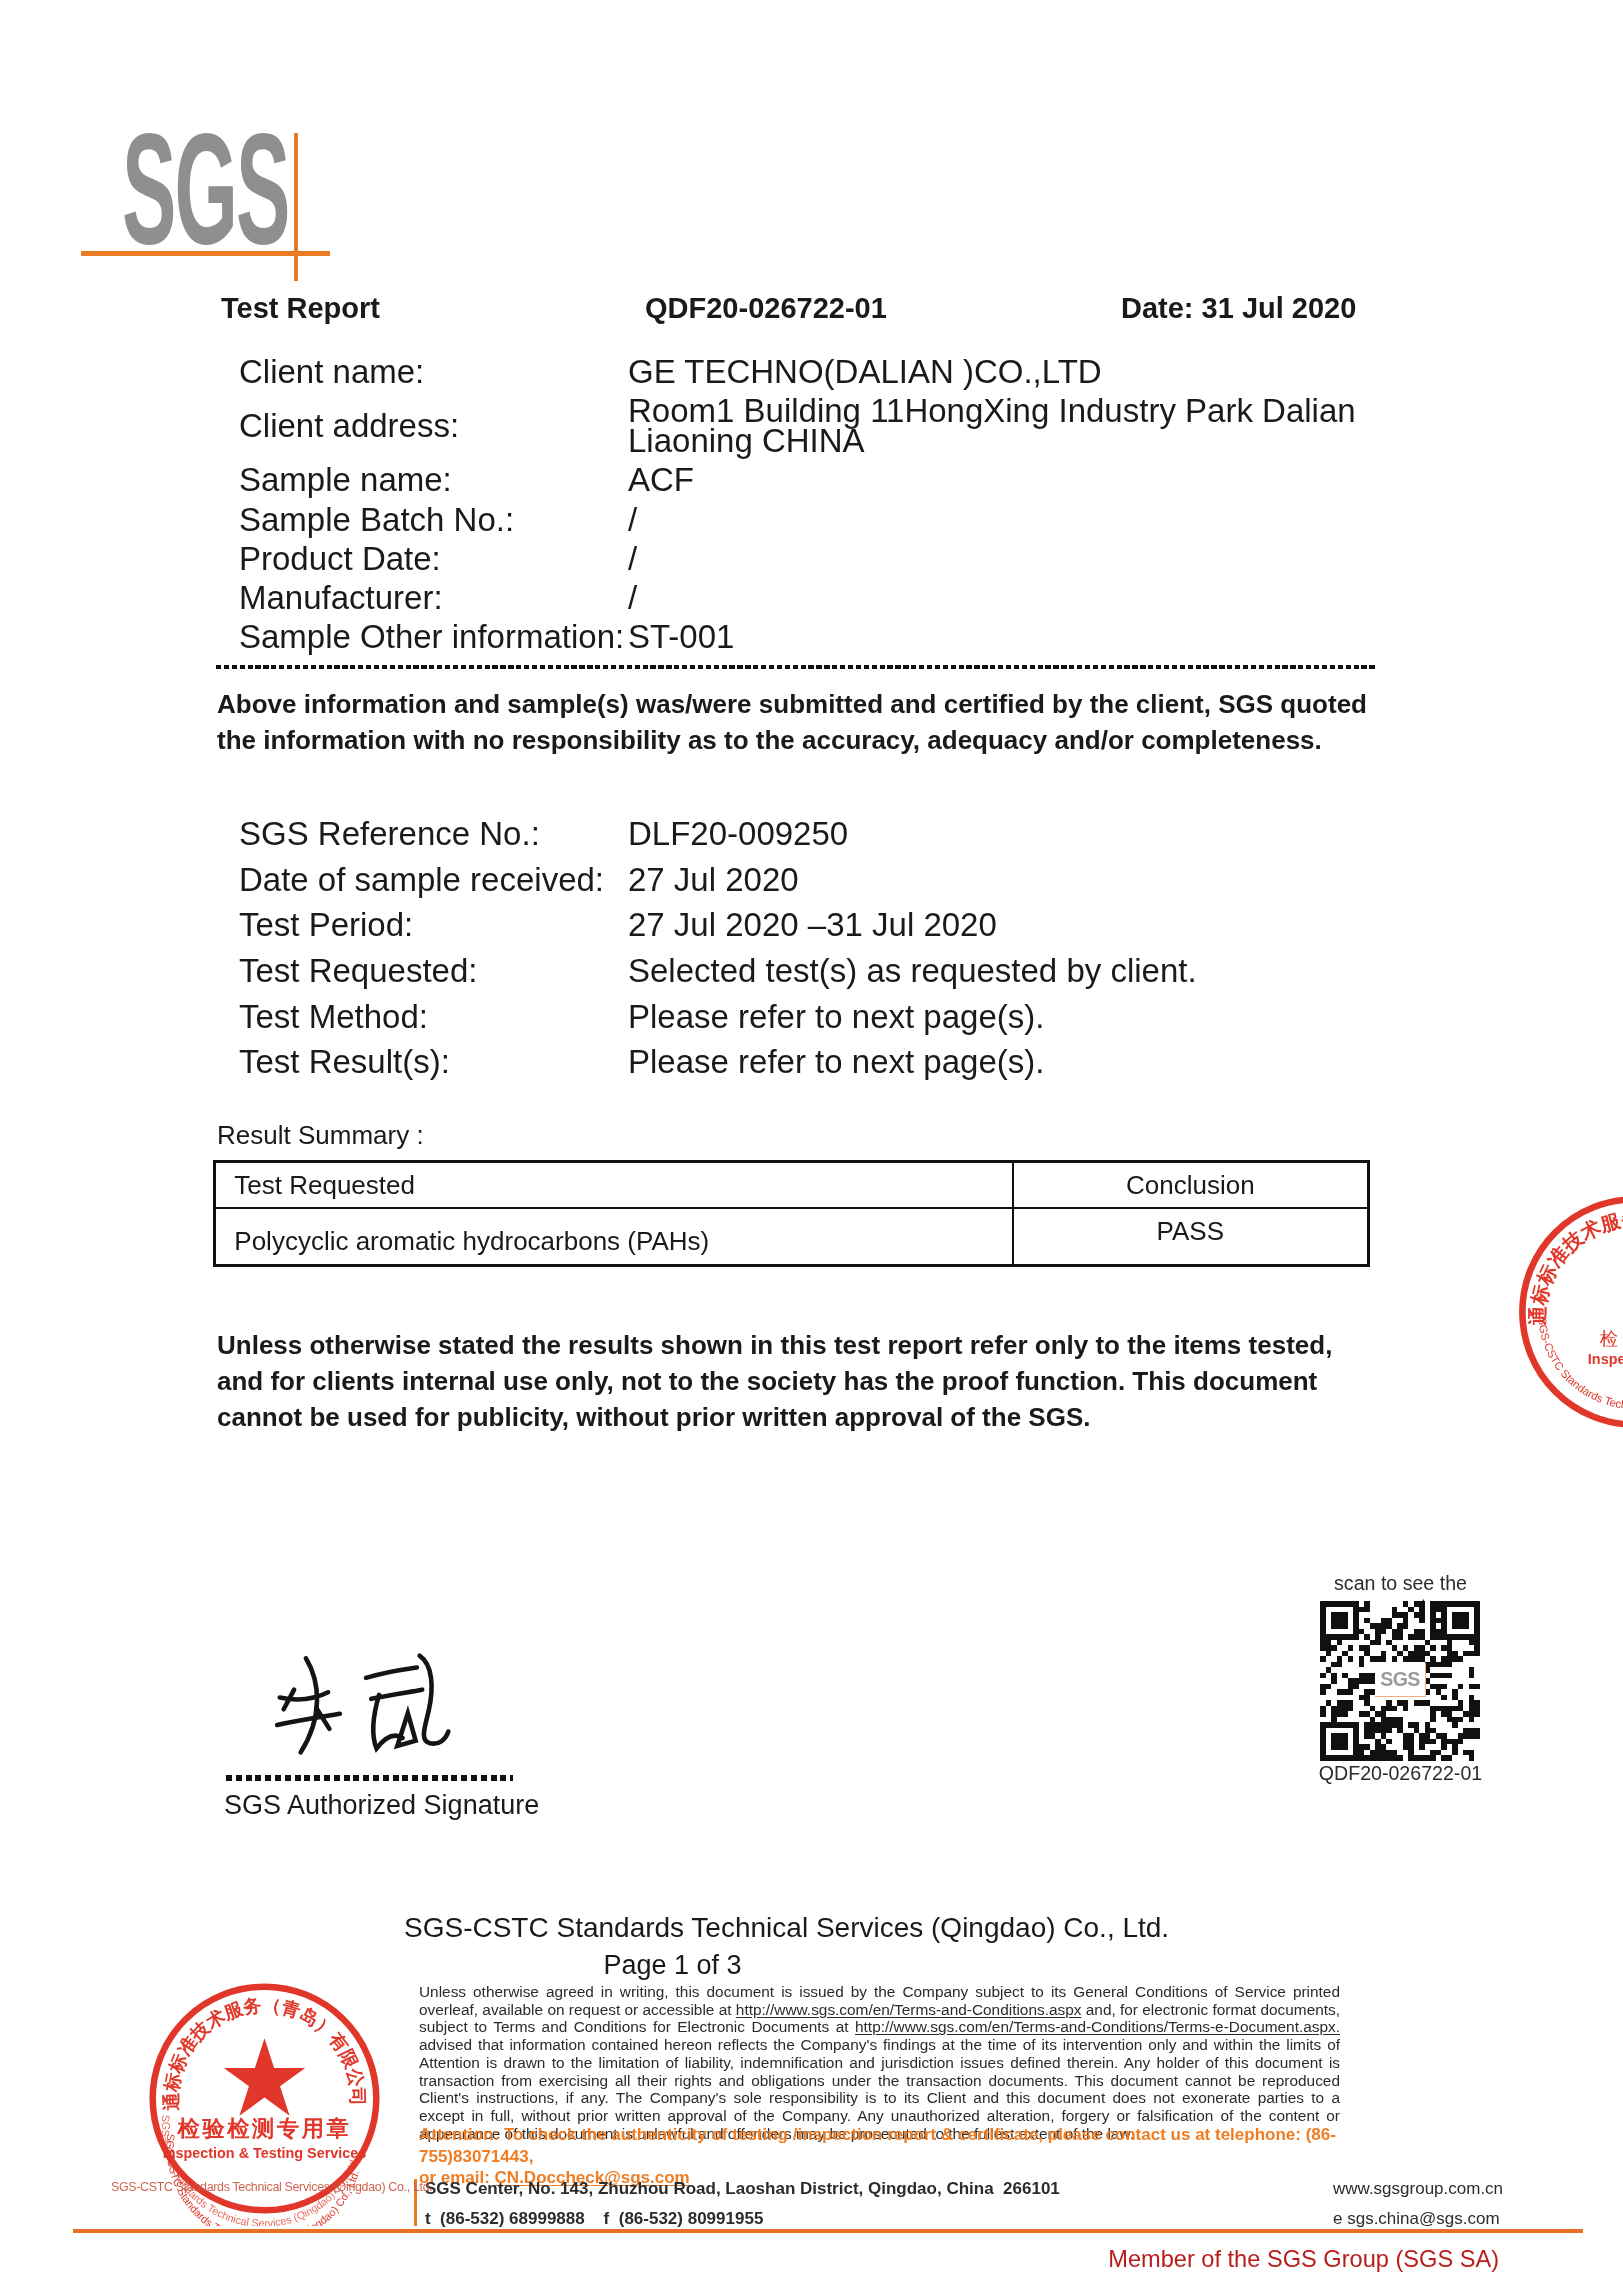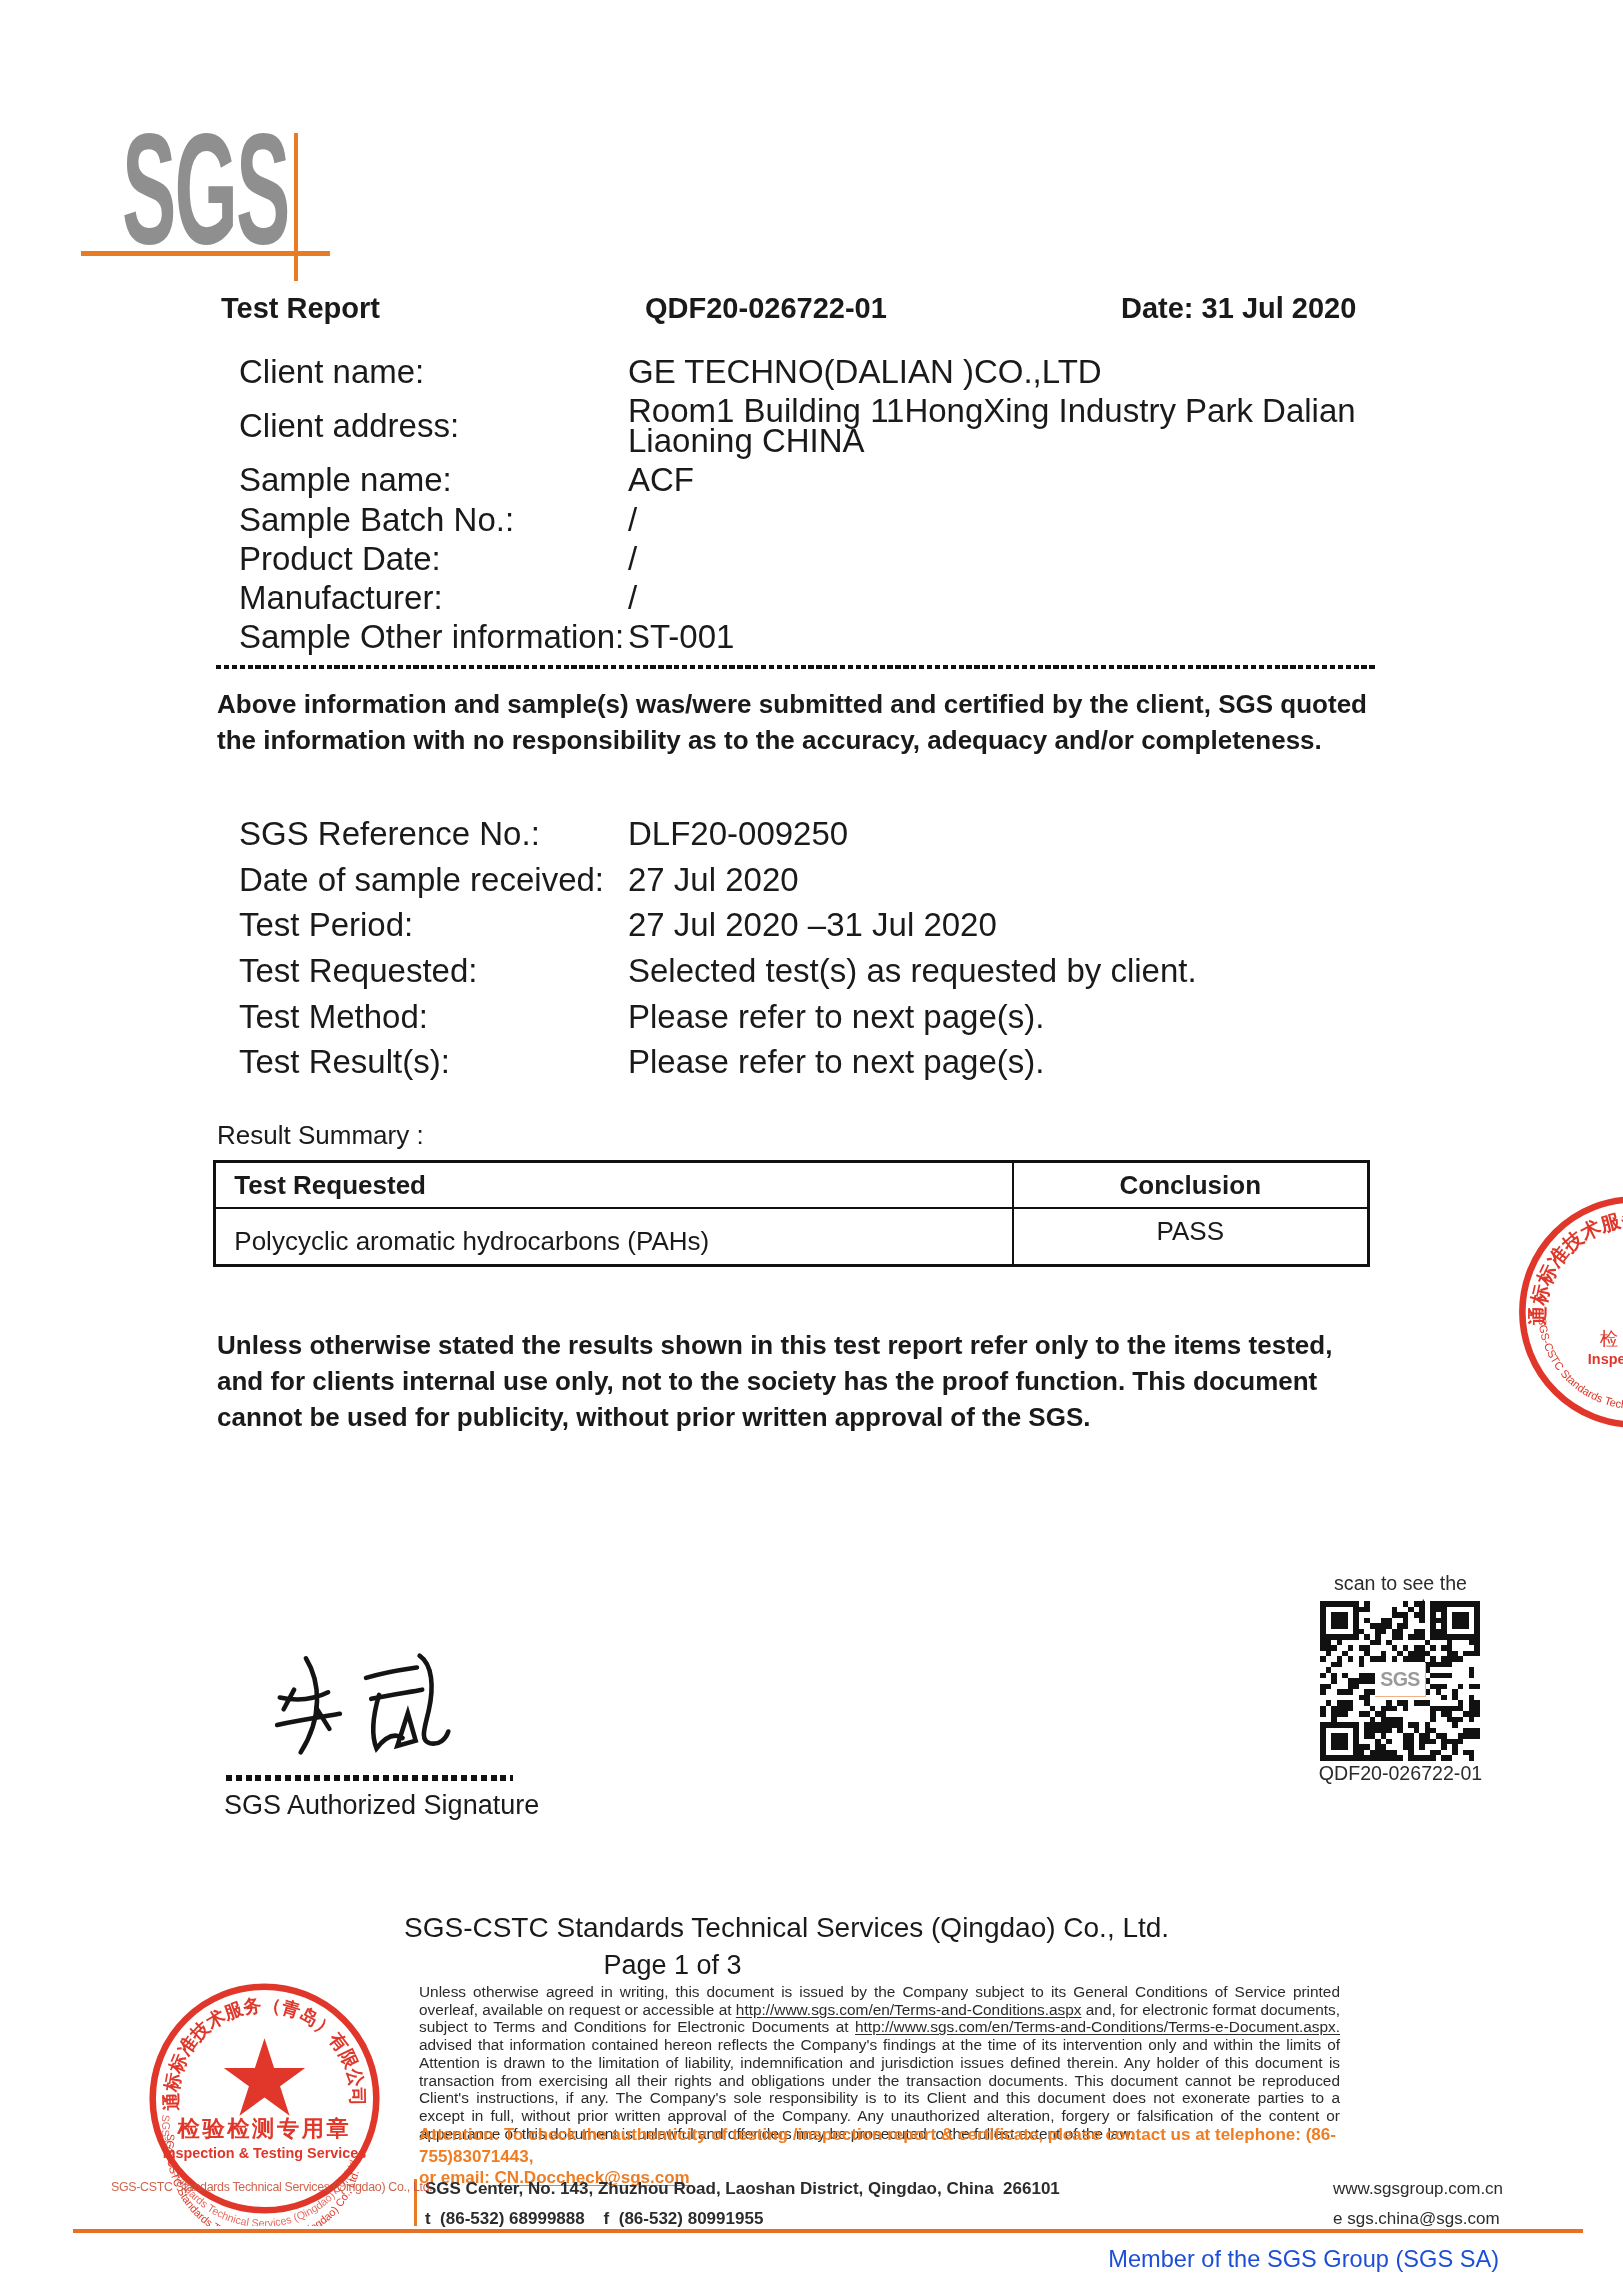--- a/index.html
+++ b/index.html
@@ -37,21 +37,21 @@
   .para-statement{top:1327px;}
   
   .rs-heading{position:absolute;left:217px;top:1120px;font-size:26px;}
   .rs-table{
     position:absolute;left:213px;top:1160px;width:1157px;
     border:3.3px solid #111;border-collapse:collapse;
   }
   .rs-table td,.rs-table th{border:2.6px solid #111;font-size:26px;padding:0 18.3px;}
   .rs-col-test{width:759px;text-align:left;}
   .rs-col-conc{text-align:center;}
-  .rs-table .hrow td{height:44px;font-weight:bold;}
+  .rs-table .hrow td{height:44px;font-weight:normal;}
   .rs-table .drow td{height:48px;}
   .rs-table .drow .rs-col-test{vertical-align:bottom;padding-bottom:6.5px;}
   .rs-table .drow .rs-col-conc{vertical-align:top;padding-top:6.5px;}
   
   .qr-caption{position:absolute;left:1314px;top:1572px;width:173px;text-align:center;font-size:19.6px;color:#2c2c2c;}
   .qr-box{position:absolute;left:1320px;top:1601px;width:160px;height:160px;background:#fff;
     display:grid;grid-template-rows:repeat(29,1fr);grid-template-columns:repeat(29,1fr);}
   .qr-box div{background:#111;}
   .qr-logo{position:absolute;left:1375px;top:1663px;width:50px;height:33px;z-index:4;background:#fff;
     display:flex;align-items:center;justify-content:center;
@@ -73,21 +73,21 @@
   .ft-fine .line.jl{text-align-last:justify;}
   .ft-fine u, .ft-attention u{text-underline-offset:2px;}
   .ft-attention{position:absolute;left:419px;top:2124px;width:929px;font-size:17px;line-height:21.6px;
     font-weight:bold;color:#ef7d23;}
   .ft-vline{position:absolute;left:414px;top:2179px;width:2.6px;height:47px;background:#e87c24;}
   .ft-addr{position:absolute;left:425px;top:2179px;font-size:17px;font-weight:bold;color:#2c2c2c;white-space:pre;}
   .ft-phone{position:absolute;left:425px;top:2209px;font-size:17px;font-weight:bold;color:#2c2c2c;white-space:pre;}
   .ft-web{position:absolute;left:1333px;top:2179px;font-size:17px;color:#2c2c2c;}
   .ft-email{position:absolute;left:1333px;top:2209px;font-size:17px;color:#2c2c2c;}
   .ft-orange-line{position:absolute;left:73px;top:2229px;width:1510px;height:3.9px;background:#e87024;}
-  .ft-member{position:absolute;left:1106px;top:2246px;width:393px;text-align:right;font-size:23.6px;color:#1d4ed8;}
+  .ft-member{position:absolute;left:1106px;top:2246px;width:393px;text-align:right;font-size:23.6px;color:#b91c1c;}
   
   .stamp{position:absolute;}
   .stamp-bottom{left:137px;top:1971px;}
   .stamp-right{left:1504px;top:1181px;}
   .stamp-overlay-line{
     position:absolute;left:111px;top:2180px;width:308px;font-size:12.4px;letter-spacing:-0.3px;
     color:#c8543c;opacity:.9;white-space:nowrap;z-index:5;
   }
 </style>
 </head>

